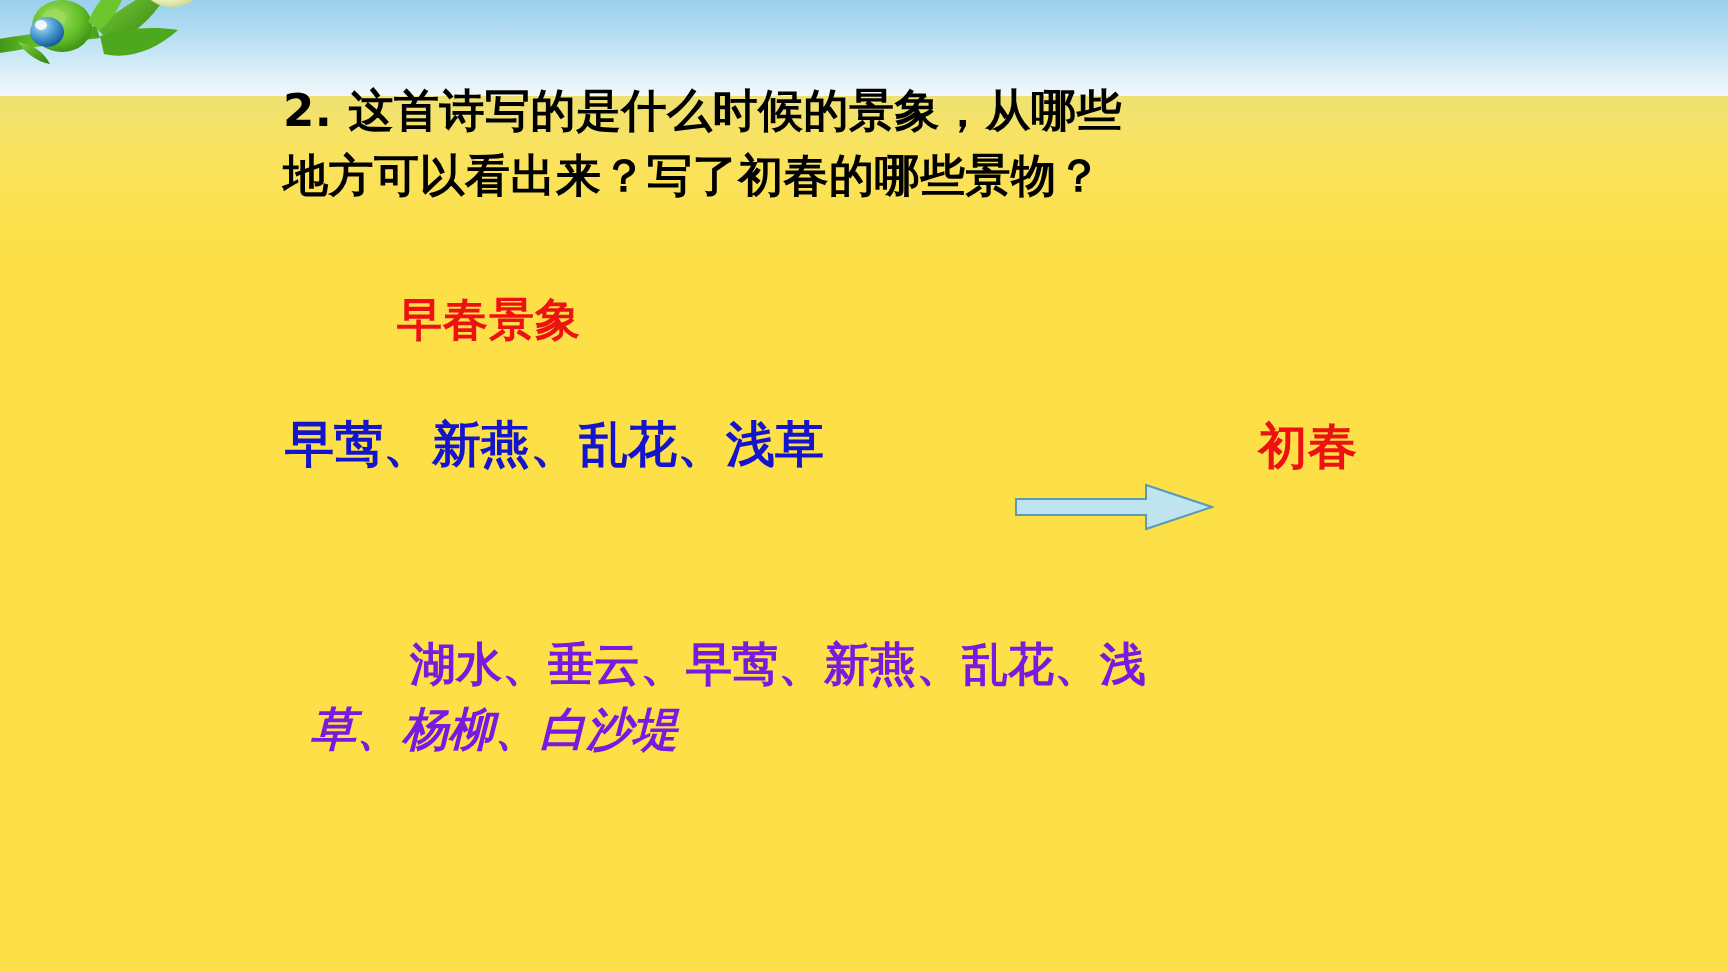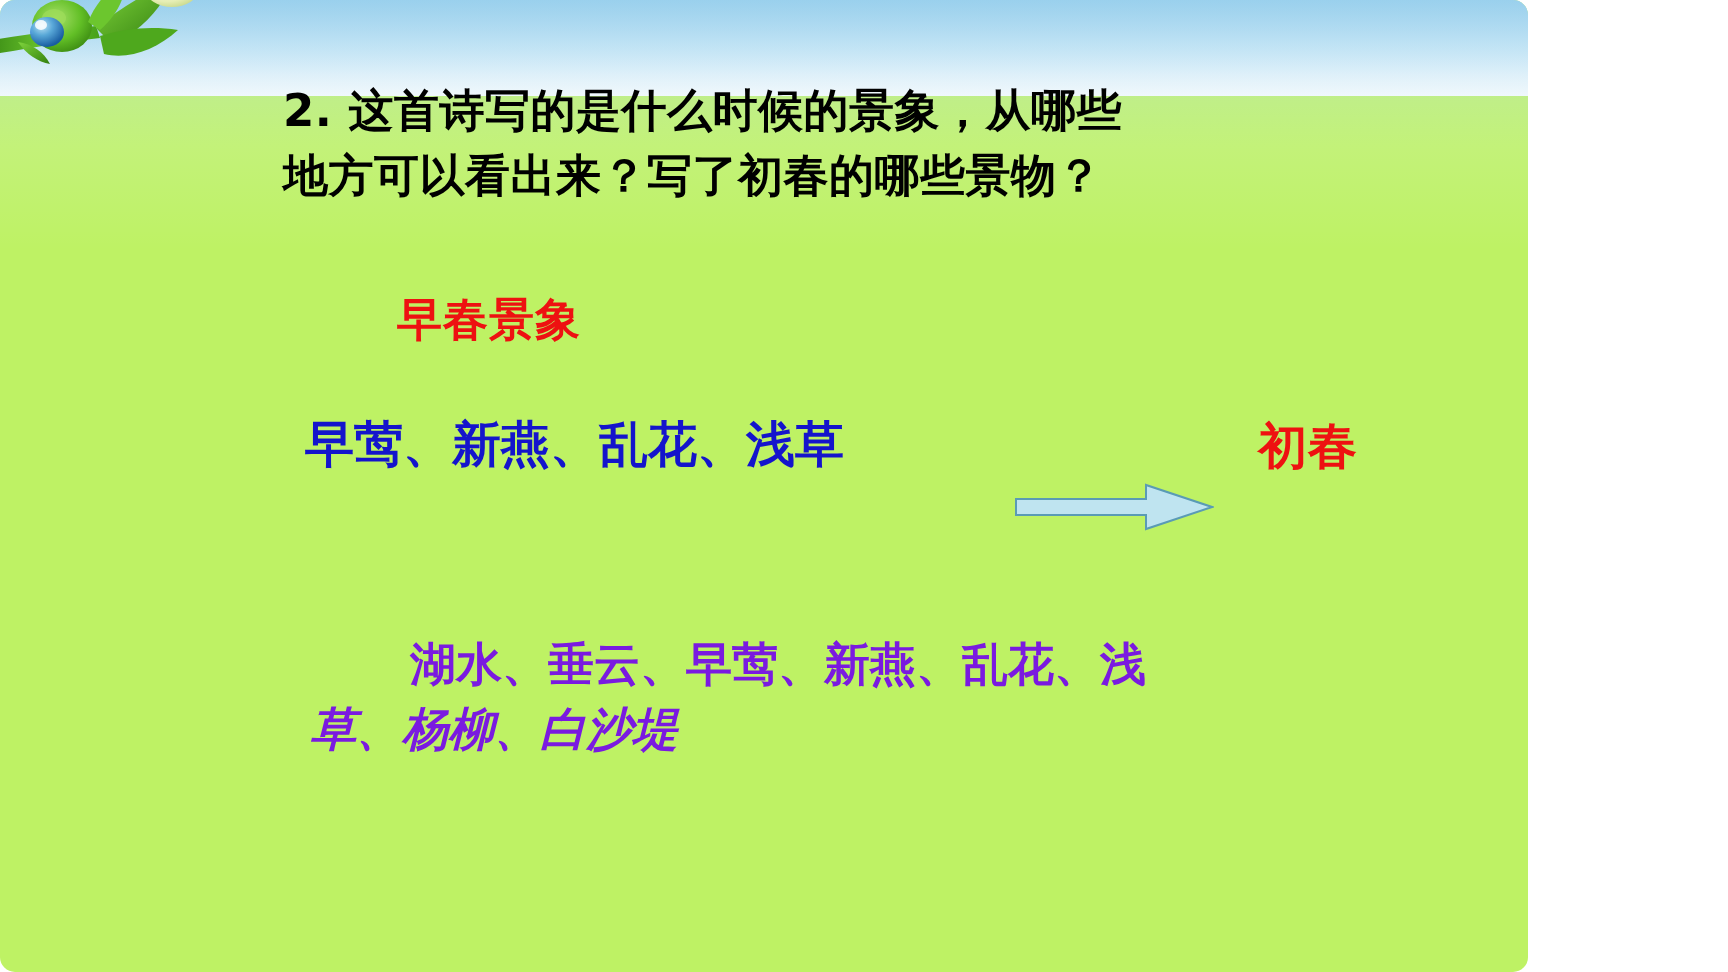--- a/index.html
+++ b/index.html
@@ -2,26 +2,25 @@
 <html><head>
 <meta charset="utf-8">
 <style>
   html, body {
     margin: 0;
     padding: 0;
     background: #ffffff;
   }
   #slide {
     position: relative;
-    width: 1528px;
+    width: 1728px;
     height: 972px;
     overflow: hidden;
-    background: #bef264;
+    background: #fde047;
     font-family: "DejaVu Sans", "Liberation Sans", sans-serif;
-    border-radius: 15px;
   }
 
   
   .sky-band {
     position: absolute;
     left: 0; top: 0;
     width: 1728px;
     height: 96px;
     background: linear-gradient(to bottom,
         #9fd4ef 0%,
@@ -79,21 +78,20 @@
   .row-blue {
     position: absolute;
     left: 285px;
     top: 418px;
     color: #1414cc;
     font-weight: bold;
     font-size: 49px;
     line-height: 1.1;
     letter-spacing: 0px;
     white-space: nowrap;
-    margin-left: 20px;
   }
 
   .arrow-wrap {
     position: absolute;
     left: 1014px;
     top: 483px;
     width: 200px;
     height: 48px;
   }
 

